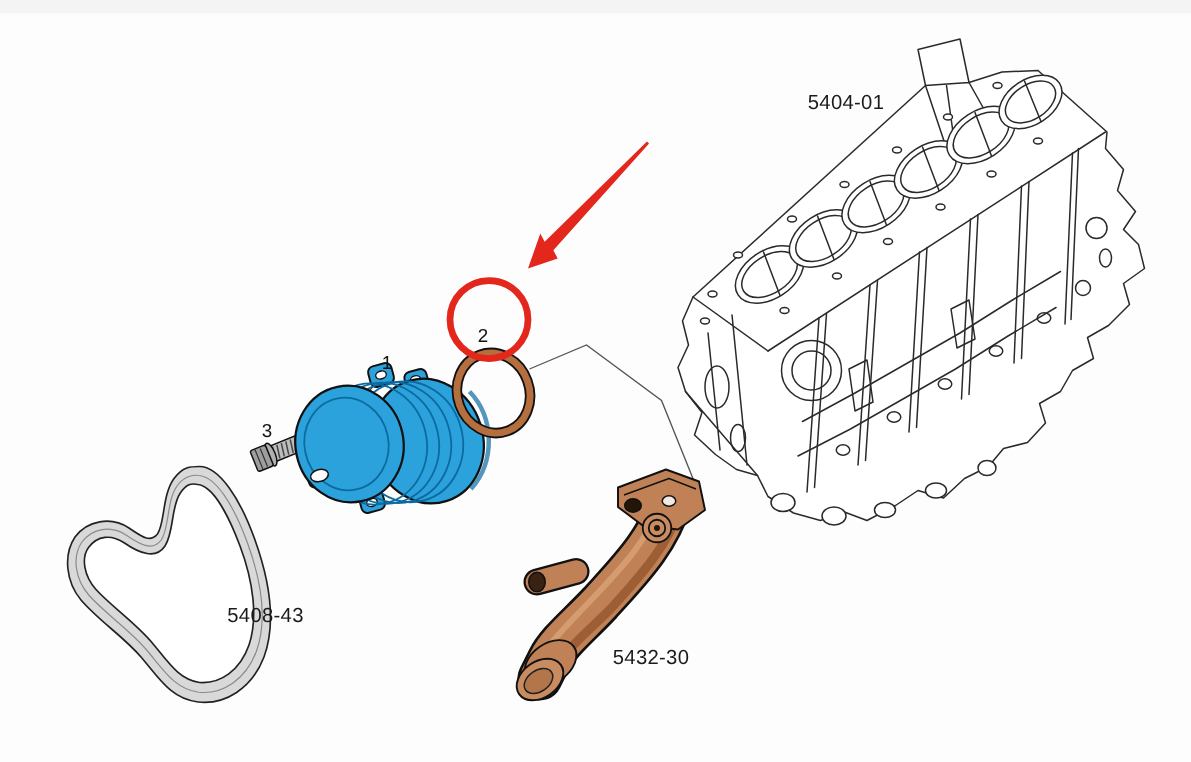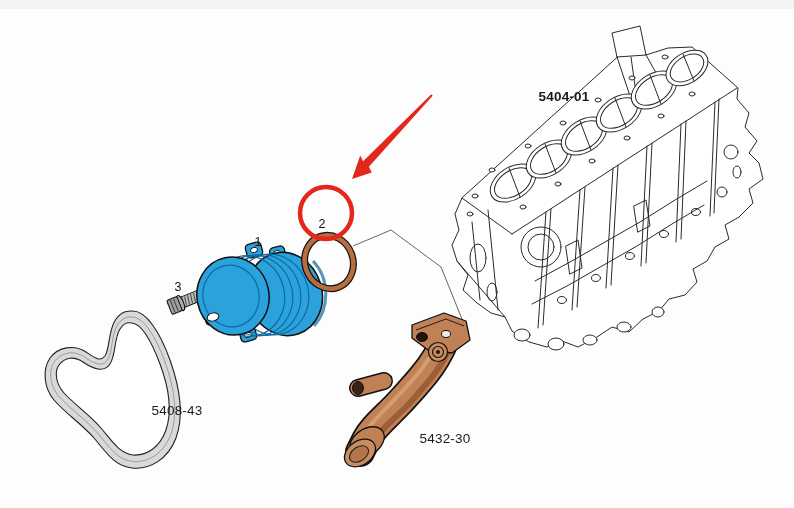--- a/index.html
+++ b/index.html
@@ -225,19 +225,19 @@
       <ellipse cx="446" cy="334" rx="4.5" ry="3.5" fill="#f2e9e2" stroke="#111" stroke-width="1"></ellipse>
       <circle cx="438" cy="352" r="9.5" fill="#c98c60" stroke="#111" stroke-width="1.2"></circle>
       <circle cx="438" cy="352" r="5.5" fill="none" stroke="#111" stroke-width="1.2"></circle>
       <circle cx="438" cy="352" r="2" fill="#241509"></circle>
     </g>
 
     <circle cx="326" cy="213" r="26" fill="none" stroke="var(--highlight-red,#e3271d)" stroke-width="4.5"></circle>
     <path fill="var(--highlight-red,#e3271d)" d="M 431.3,94.3 L 363.1,161.2 L 360.2,155.6 L 352,179 L 371.8,172.4 L 368.9,166.8 L 432.7,95.7 Z"></path>
   </svg>
 
-  <div class="plabel" style="left:564px;top:96px;font-weight:bold;">5404-01</div>
+  <div class="plabel" style="left:564px;top:68px;">5404-01</div>
   <div class="callout" style="left:258px;top:242px;">1</div>
   <div class="callout" style="left:322px;top:224px;">2</div>
   <div class="callout" style="left:178px;top:287px;">3</div>
   <div class="plabel" style="left:177px;top:410px;">5408-43</div>
-  <div class="plabel" style="left:437px;top:438px;padding-left:16px;">5432-30</div>
+  <div class="plabel" style="left:426px;top:438px;padding-left:16px;">5432-30</div>
 </div>
 
 </body></html>

